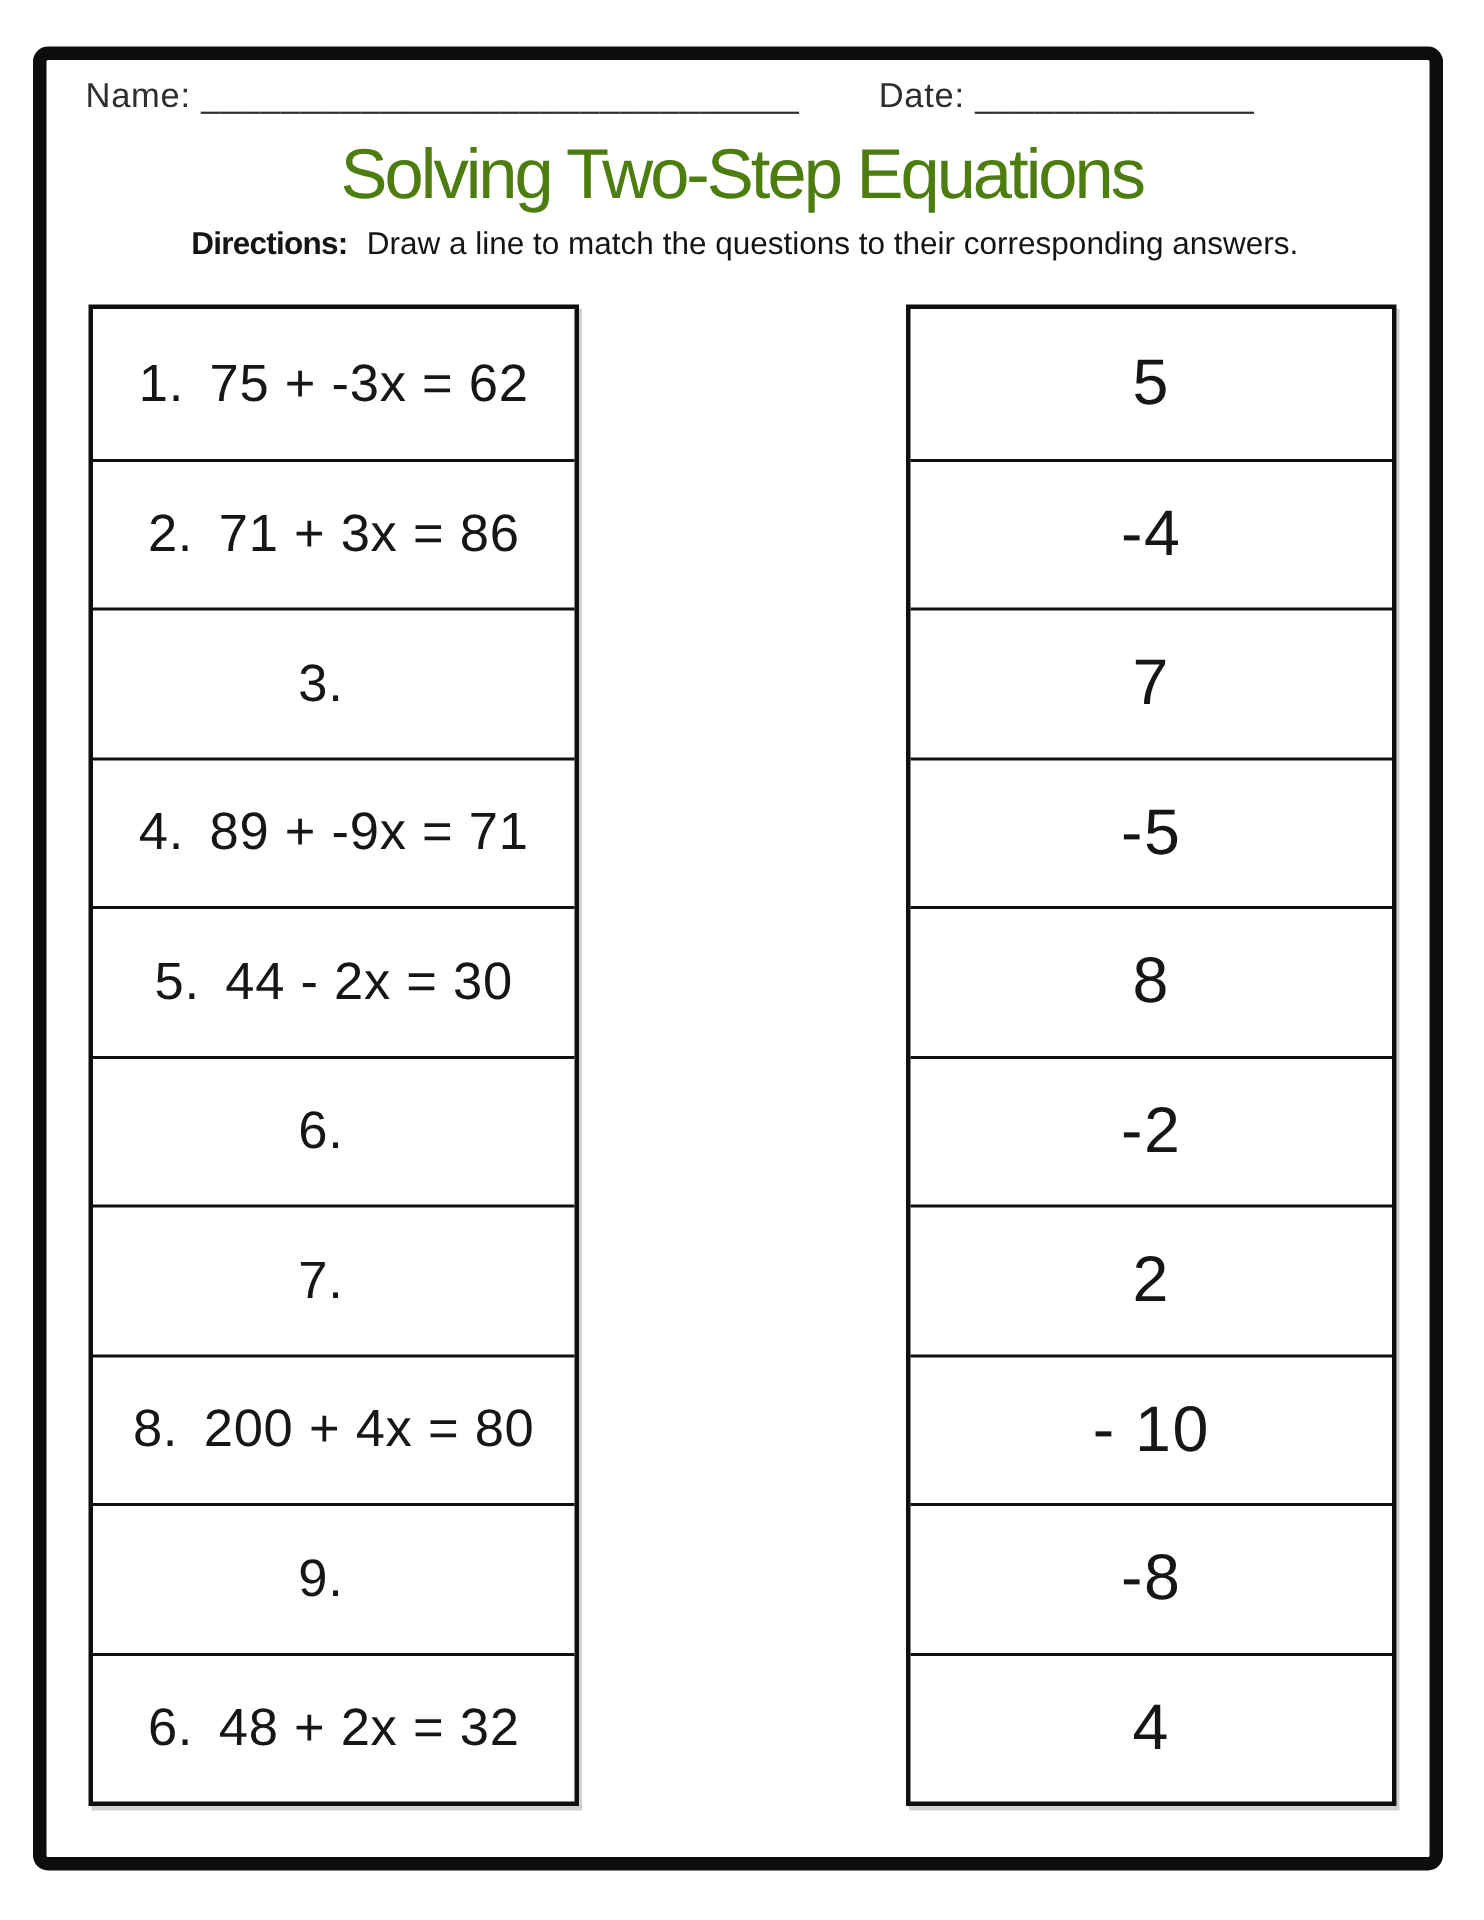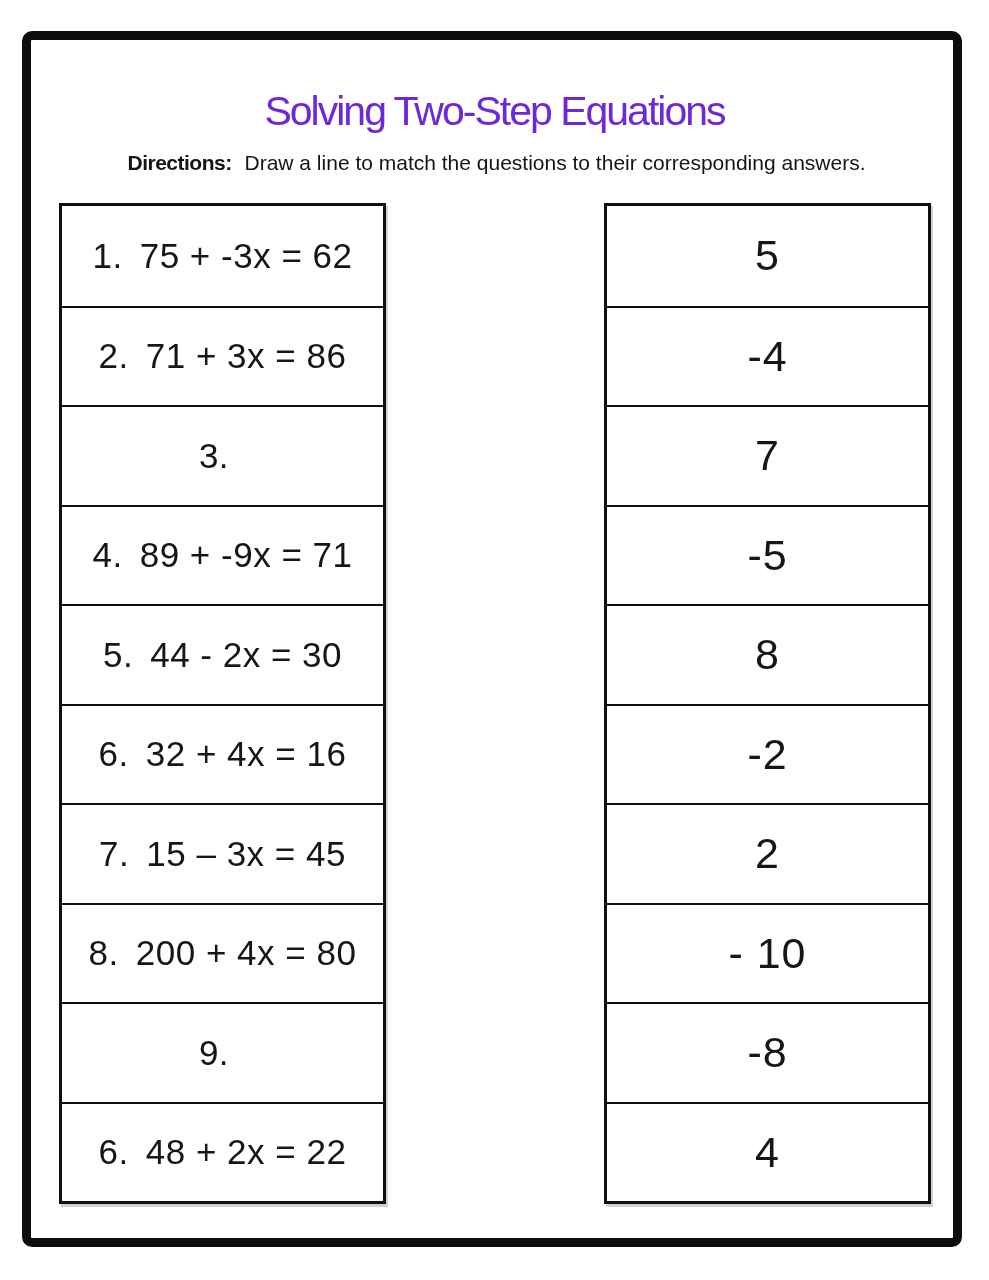--- a/index.html
+++ b/index.html
@@ -13,21 +13,21 @@
     background:#ffffff;
   }
   .header-line{
     position:absolute;left:57px;top:50px;font-size:23px;color:#2e2e2e;
     white-space:nowrap;letter-spacing:0.5px;
   }
   .blank{color:#2e2e2e;letter-spacing:0.5px;}
   .date-label{margin-left:46px;}
   .title{
     position:absolute;left:0;right:0;top:88px;text-align:center;
-    font-size:41px;letter-spacing:-2px;color:#6d28d9;font-weight:400;
+    font-size:47px;letter-spacing:-2px;color:#4d7c0f;font-weight:400;
   }
   .directions{
     position:absolute;left:4px;right:0;top:151px;text-align:center;
     font-size:21px;color:#141414;white-space:nowrap;
   }
   .dir-label{font-weight:700;letter-spacing:-0.5px;}
   .dir-text{margin-left:7px;}
   .table{
     position:absolute;top:203px;width:327px;height:1001px;
     box-sizing:border-box;border:3px solid #0f0f0f;background:#ffffff;
@@ -44,20 +44,26 @@
   .q{font-size:35px;letter-spacing:0.5px;}
   .qnum{margin-right:17px;}
   .a{font-size:43px;letter-spacing:1px;}
 </style>
 </head>
 <body>
 
 <div class="sheet">
   <div class="frame"></div>
 
+  <div class="header-line">
+    <span>Name:</span>
+    <span class="blank">______________________________</span>
+    <span class="date-label">Date:</span>
+    <span class="blank">______________</span>
+  </div>
 
   <div class="title">Solving Two-Step Equations</div>
 
   <div class="directions">
     <span class="dir-label">Directions:</span>
     <span class="dir-text">Draw a line to match the questions to their corresponding answers.</span>
   </div>
 
   <div class="table qtable">
     <div class="cell q">
@@ -74,36 +80,34 @@
     <div class="cell q">
       <span class="qnum">4.</span>
       <span>89 + -9x = 71</span>
     </div>
     <div class="cell q">
       <span class="qnum">5.</span>
       <span>44 - 2x = 30</span>
     </div>
     <div class="cell q">
       <span class="qnum">6.</span>
-      <span>32 + 4x = 16</span>
     </div>
     <div class="cell q">
       <span class="qnum">7.</span>
-      <span>15 – 3x = 45</span>
     </div>
     <div class="cell q">
       <span class="qnum">8.</span>
       <span>200 + 4x = 80</span>
     </div>
     <div class="cell q">
       <span class="qnum">9.</span>
     </div>
     <div class="cell q">
       <span class="qnum">6.</span>
-      <span>48 + 2x = 22</span>
+      <span>48 + 2x = 32</span>
     </div>
   </div>
 
   <div class="table atable">
     <div class="cell a">
       <span>5</span>
     </div>
     <div class="cell a">
       <span>-4</span>
     </div>

